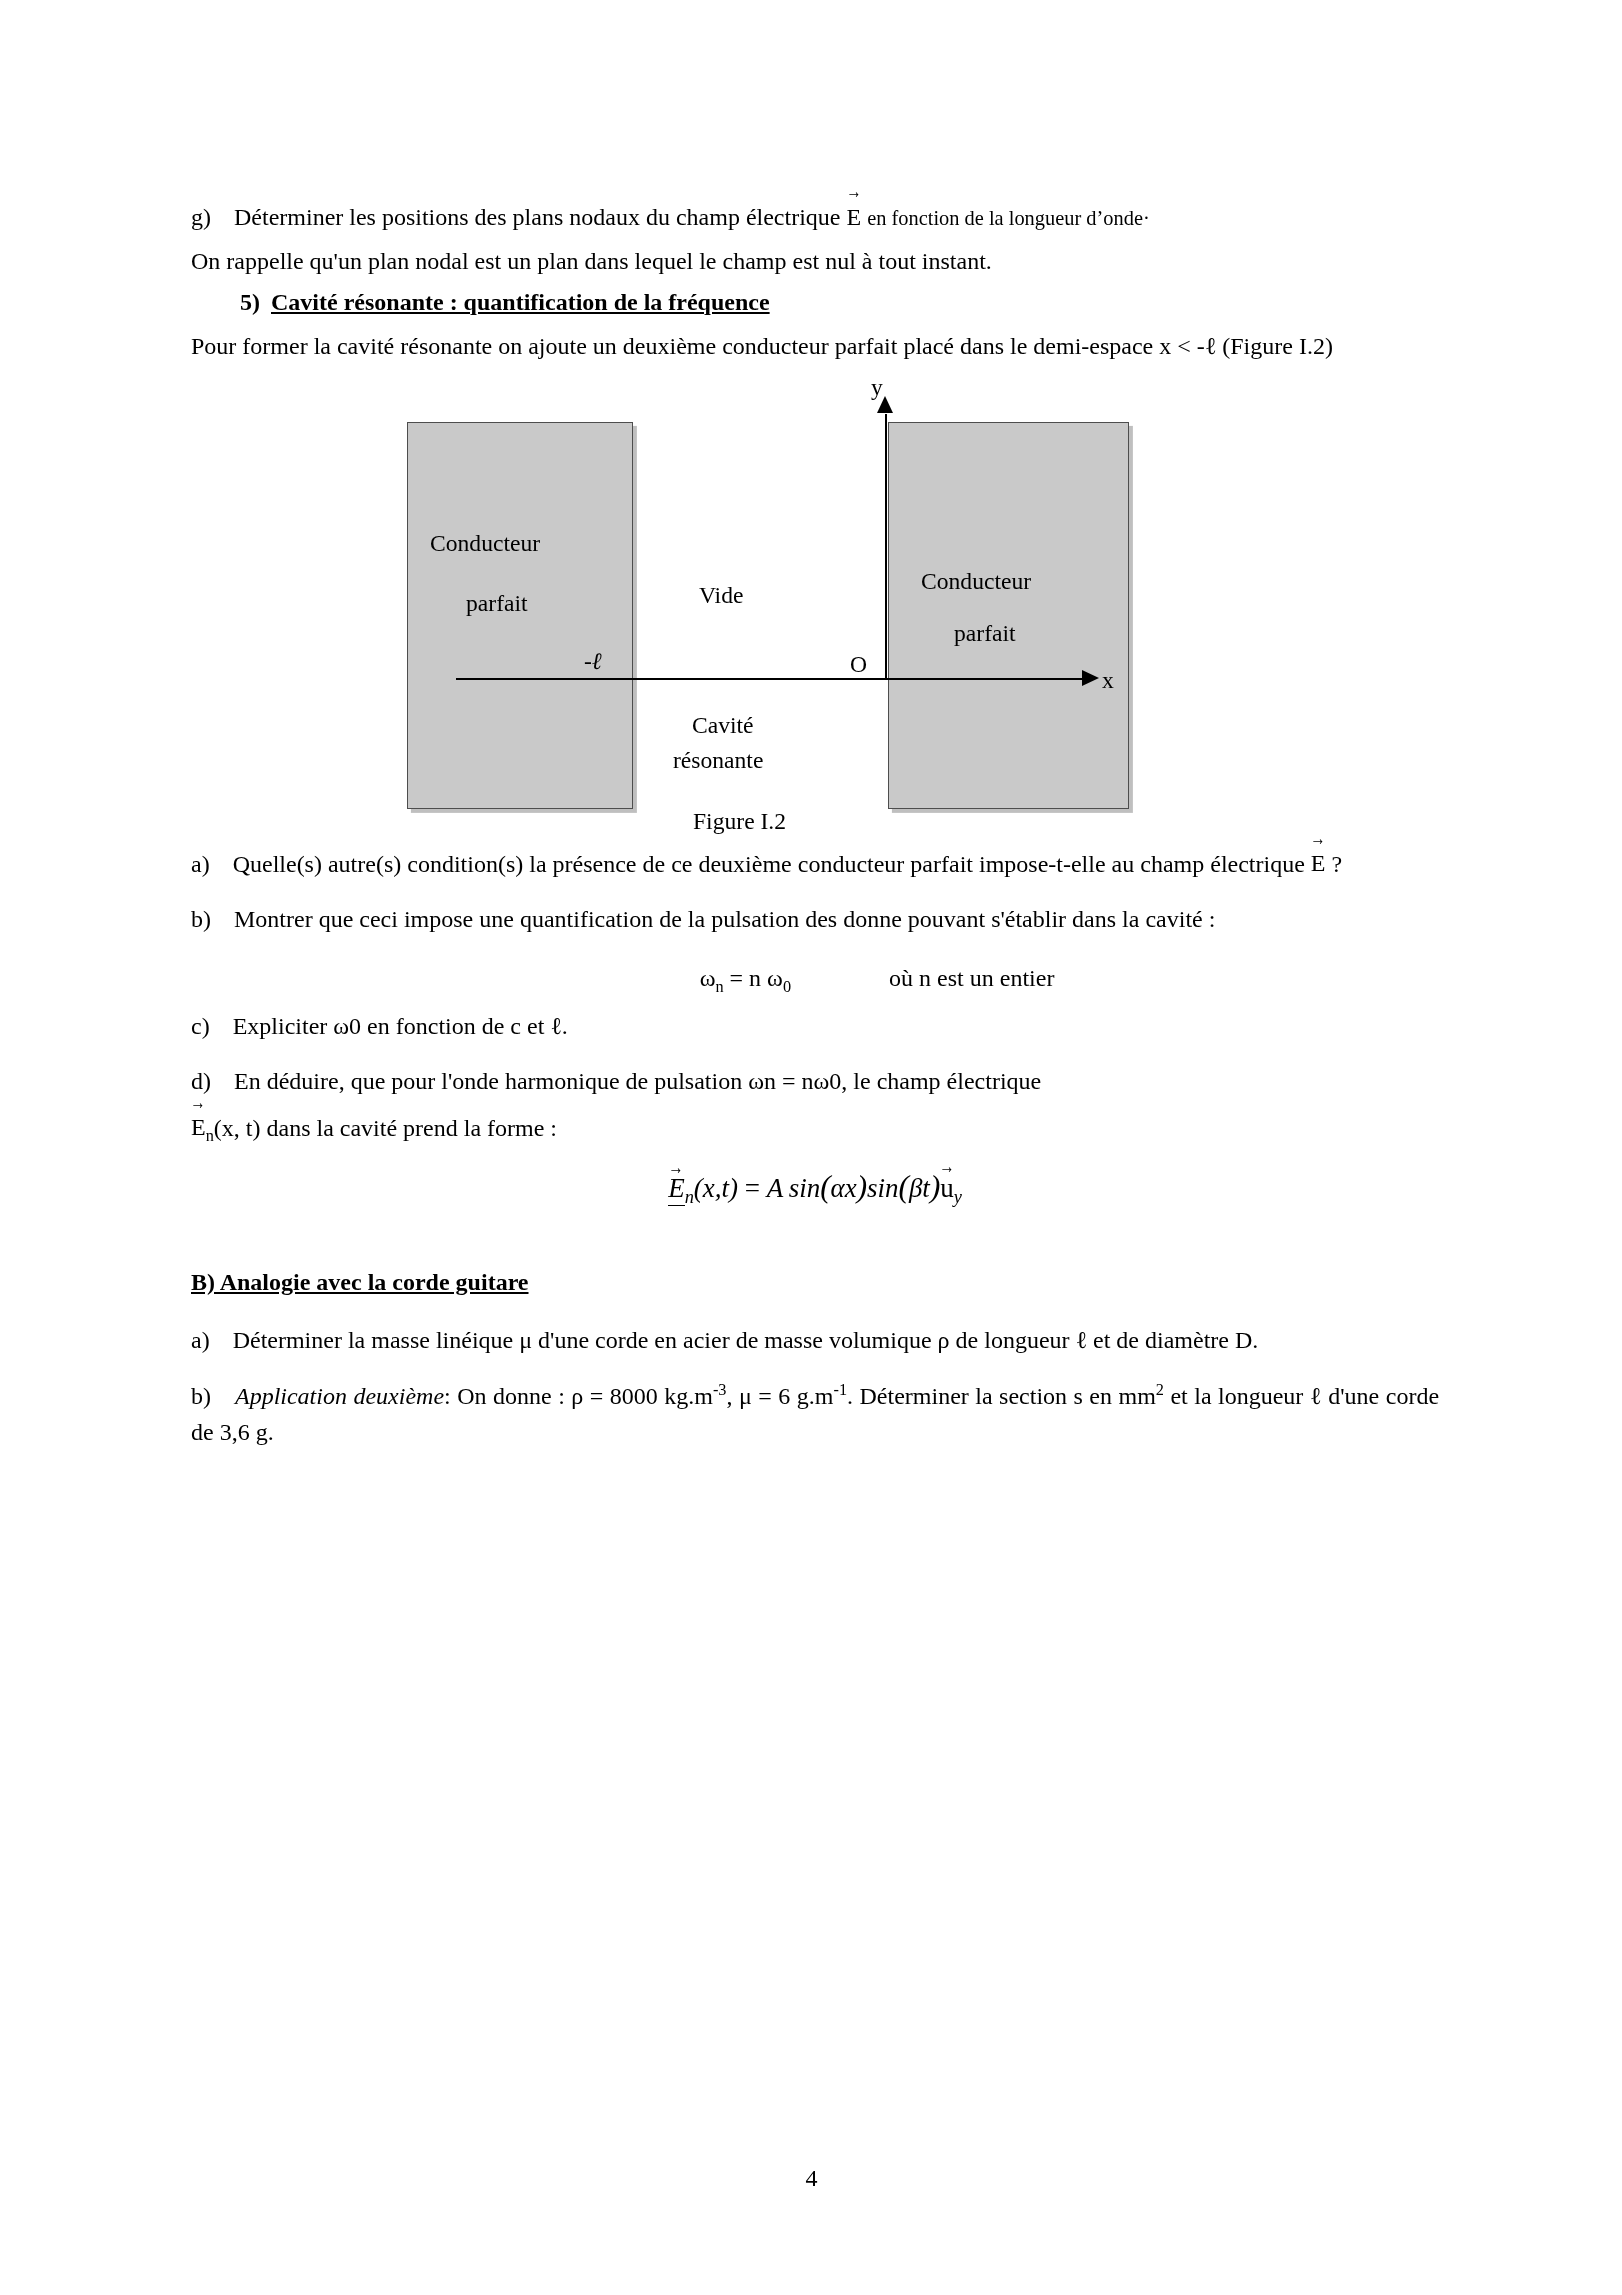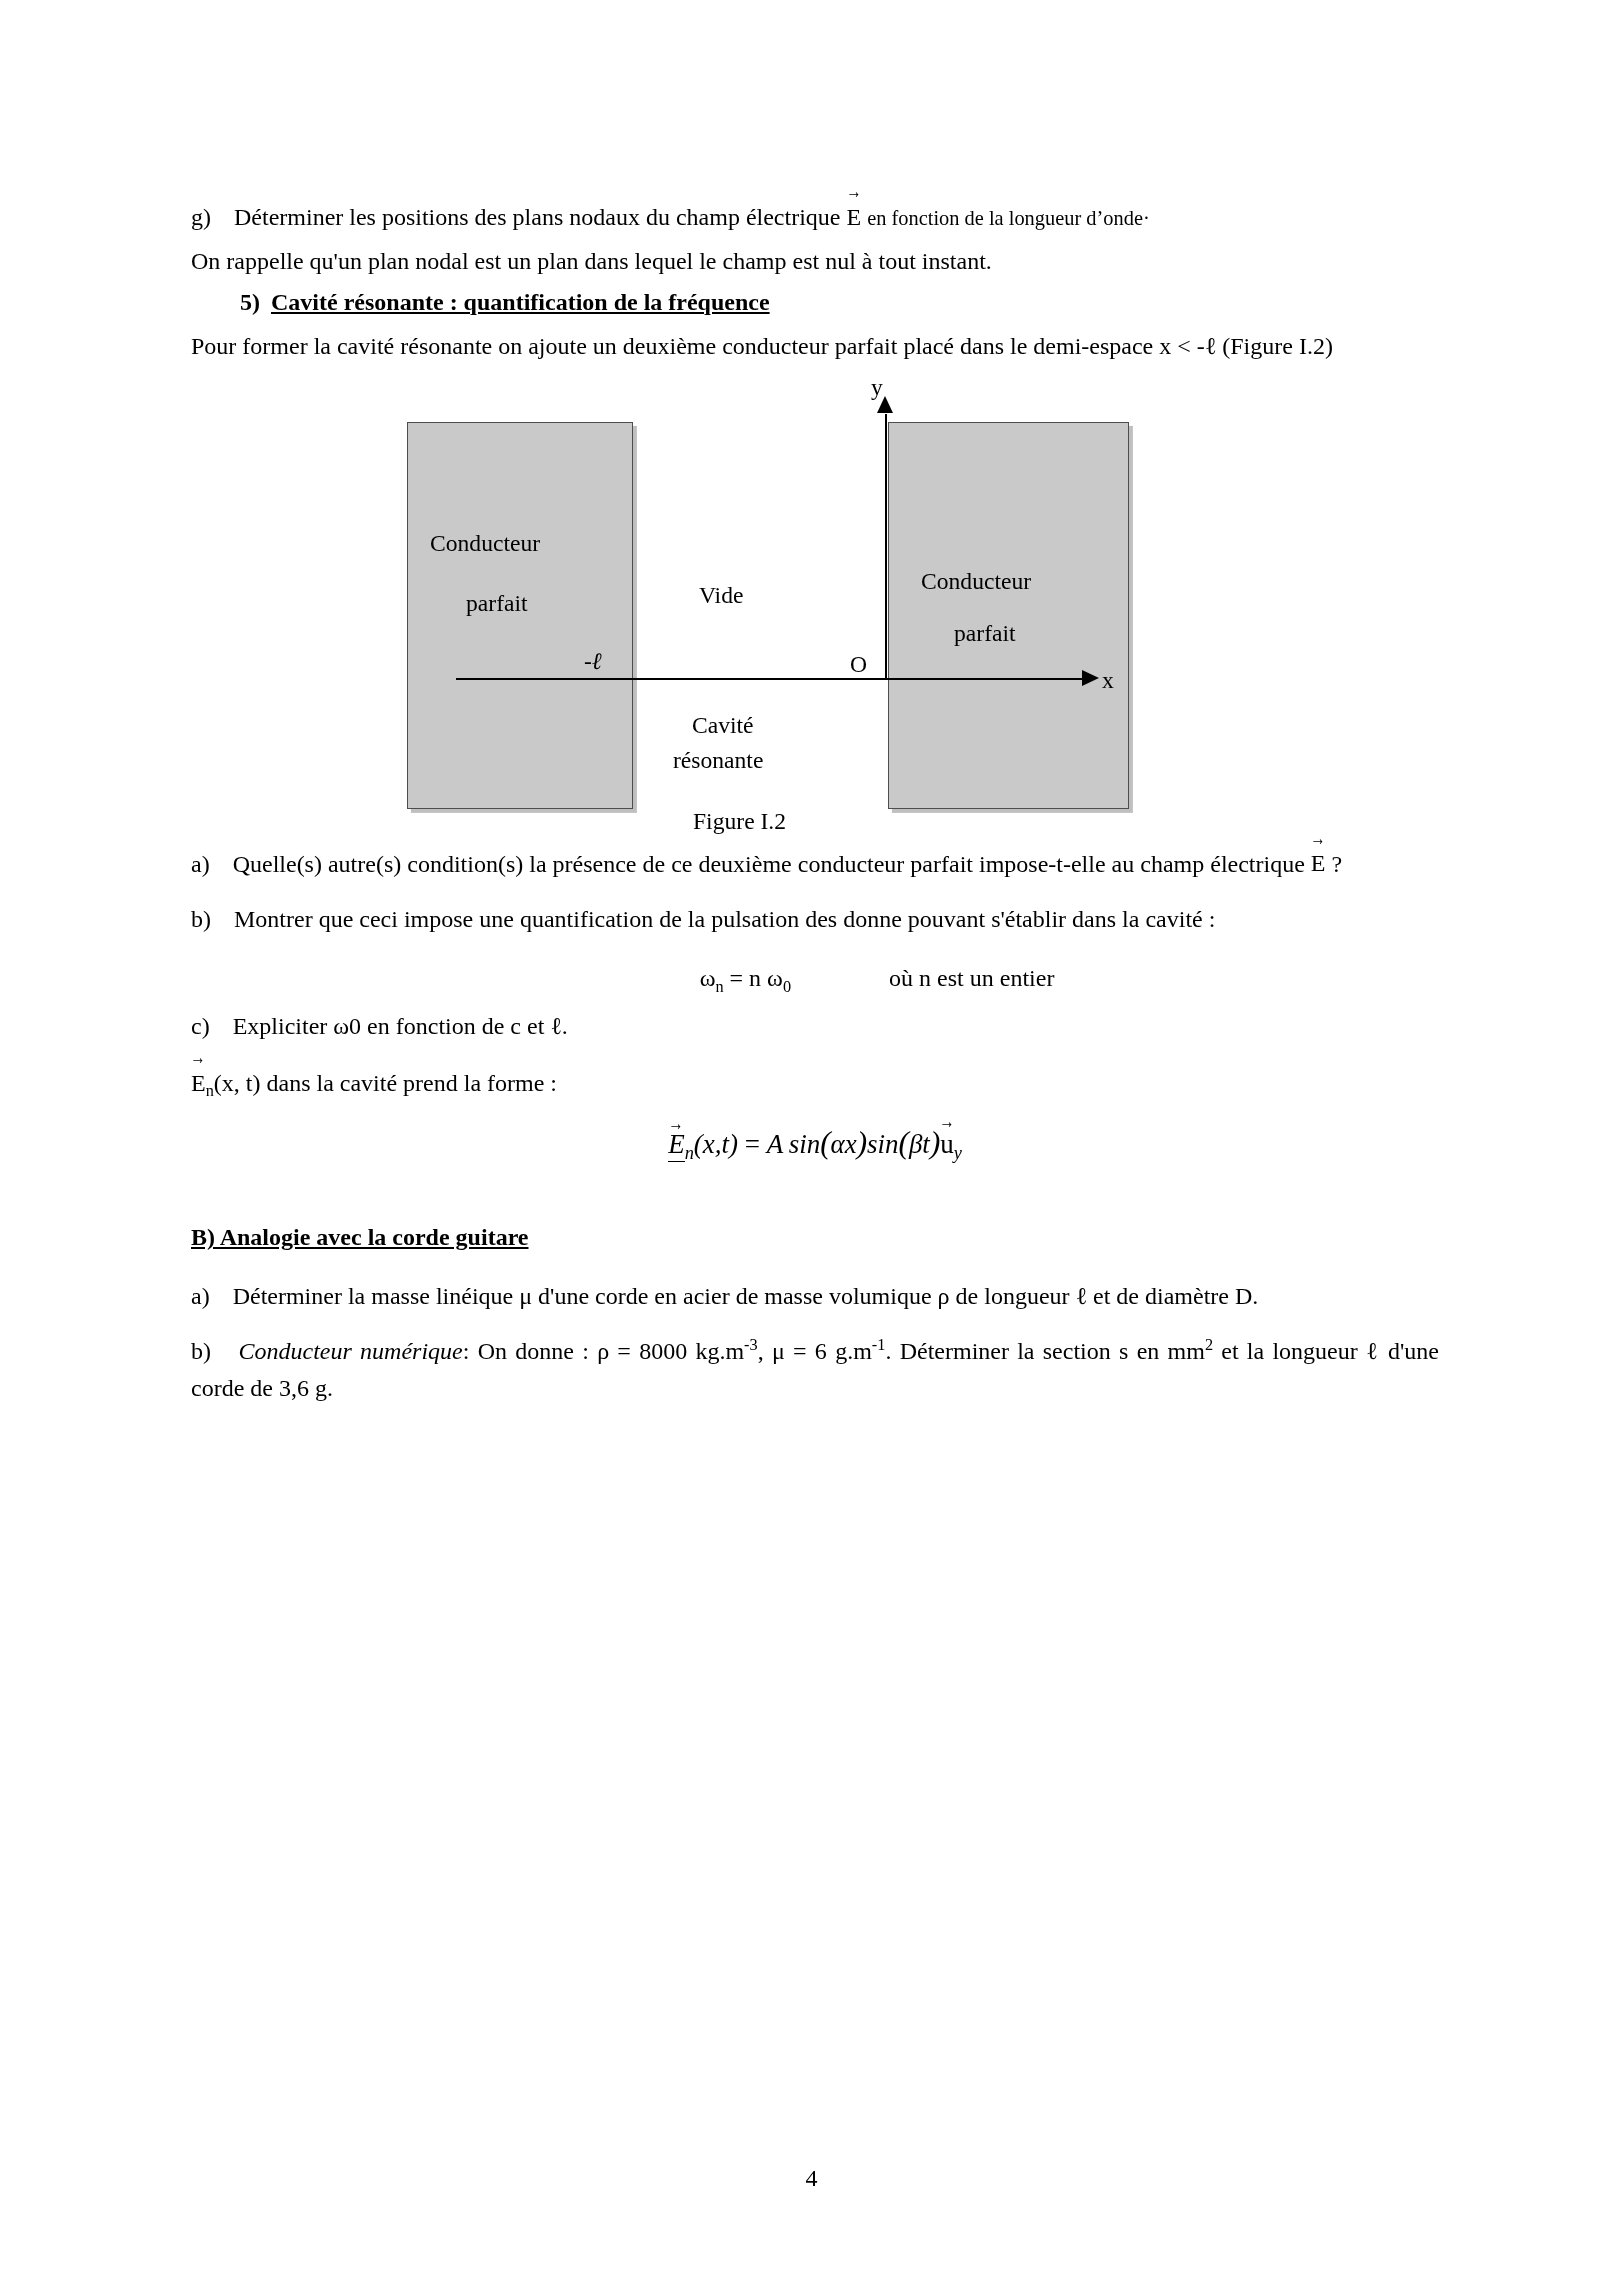--- a/index.html
+++ b/index.html
@@ -265,20 +265,25 @@
     </div>
 
     <div class="para nojust">
       <span>c)</span>
       <span style="display:inline-block;width:11px"></span>
       <span>Expliciter ω0 en fonction de c et ℓ.</span>
     </div>
 
     <div class="gap-sm"></div>
 
+    <div class="para just">
+      <span>d)</span>
+      <span style="display:inline-block;width:11px"></span>
+      <span>En déduire, que pour l'onde harmonique de pulsation ωn = nω0, le champ électrique</span>
+    </div>
     <div class="para nojust tight">
       <span class="vec">E</span><sub>n</sub><span>(x, t)</span>
       <span>dans la cavité prend la forme :</span>
     </div>
 
     <div class="eq-main">
       <span class="under-vec">E</span><sub style="font-style:italic">n</sub><span>(<i>x</i>,<i>t</i>)</span>
       <span style="font-style:normal"> = </span><i>A</i> sin<span class="paren-big">(</span><i>αx</i><span class="paren-big">)</span>sin<span class="paren-big">(</span><i>βt</i><span class="paren-big">)</span><span class="vec" style="font-style:normal">u</span><sub style="font-style:italic">y</sub>
     </div>
 
@@ -294,20 +299,20 @@
       <span>a)</span>
       <span style="display:inline-block;width:11px"></span>
       <span>Déterminer la masse linéique μ d'une corde en acier de masse volumique ρ de longueur ℓ et de diamètre D.</span>
     </div>
 
     <div class="gap-sm"></div>
 
     <div class="para just">
       <span>b)</span>
       <span style="display:inline-block;width:11px"></span>
-      <span class="italic">Conducteur numérique</span><span>: On donne : ρ = 8000 kg.m</span><sup>-3</sup><span>, μ = 6 g.m</span><sup>-1</sup><span>. Déterminer la section s en mm</span><sup>2</sup><span> et la longueur ℓ d'une corde de 3,6 g.</span>
+      <span class="italic">Application deuxième</span><span>: On donne : ρ = 8000 kg.m</span><sup>-3</sup><span>, μ = 6 g.m</span><sup>-1</sup><span>. Déterminer la section s en mm</span><sup>2</sup><span> et la longueur ℓ d'une corde de 3,6 g.</span>
     </div>
 
   </div>
 
   <div class="pagenum">4</div>
 </div>
 
 
 </body></html>

